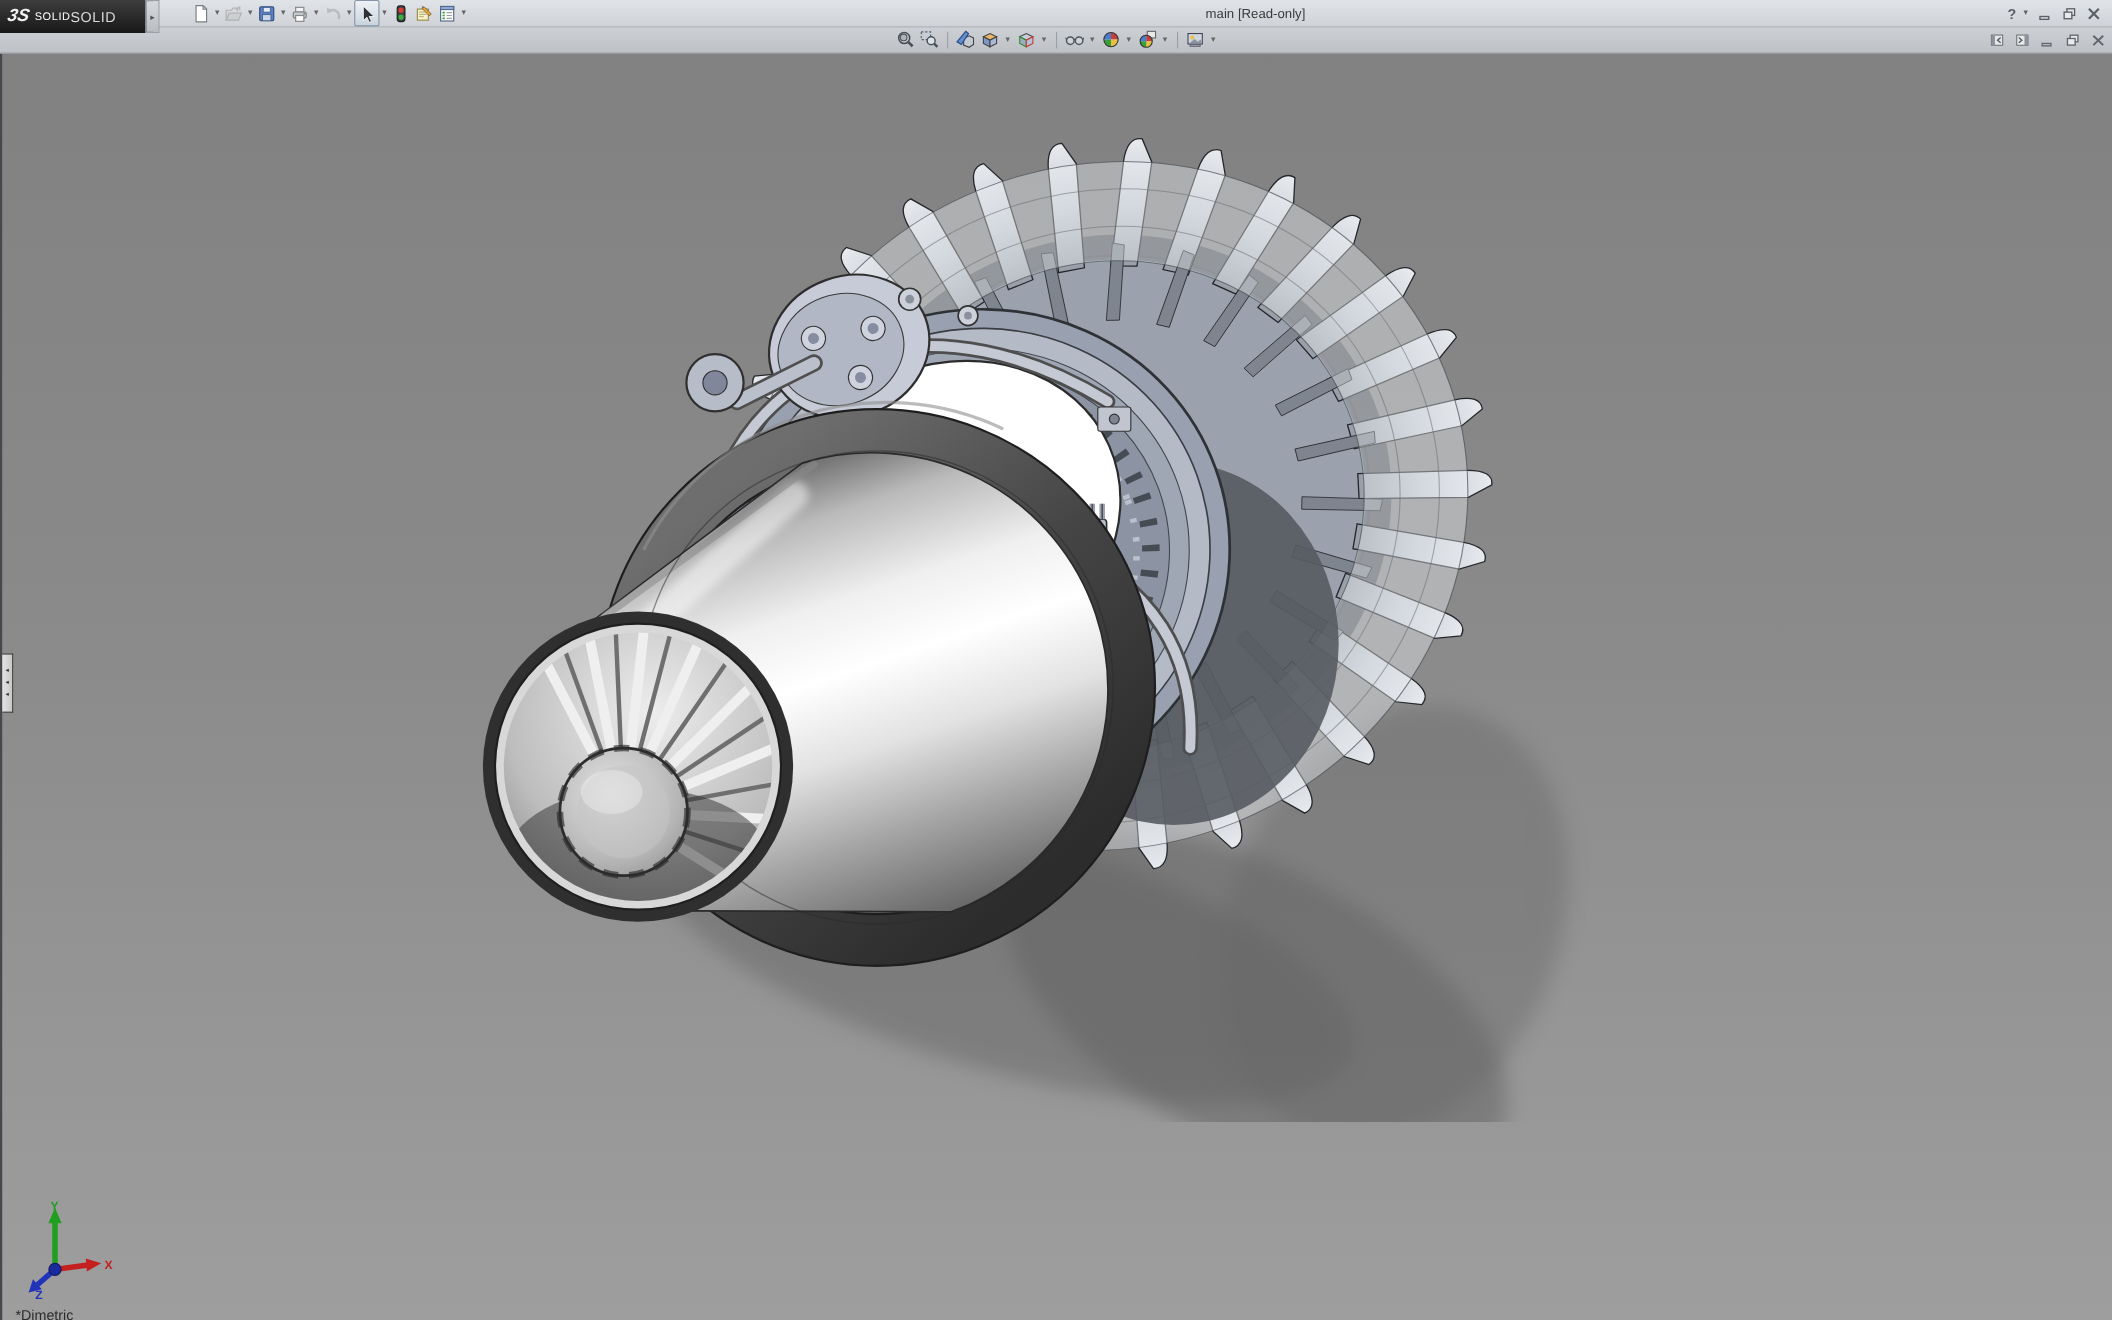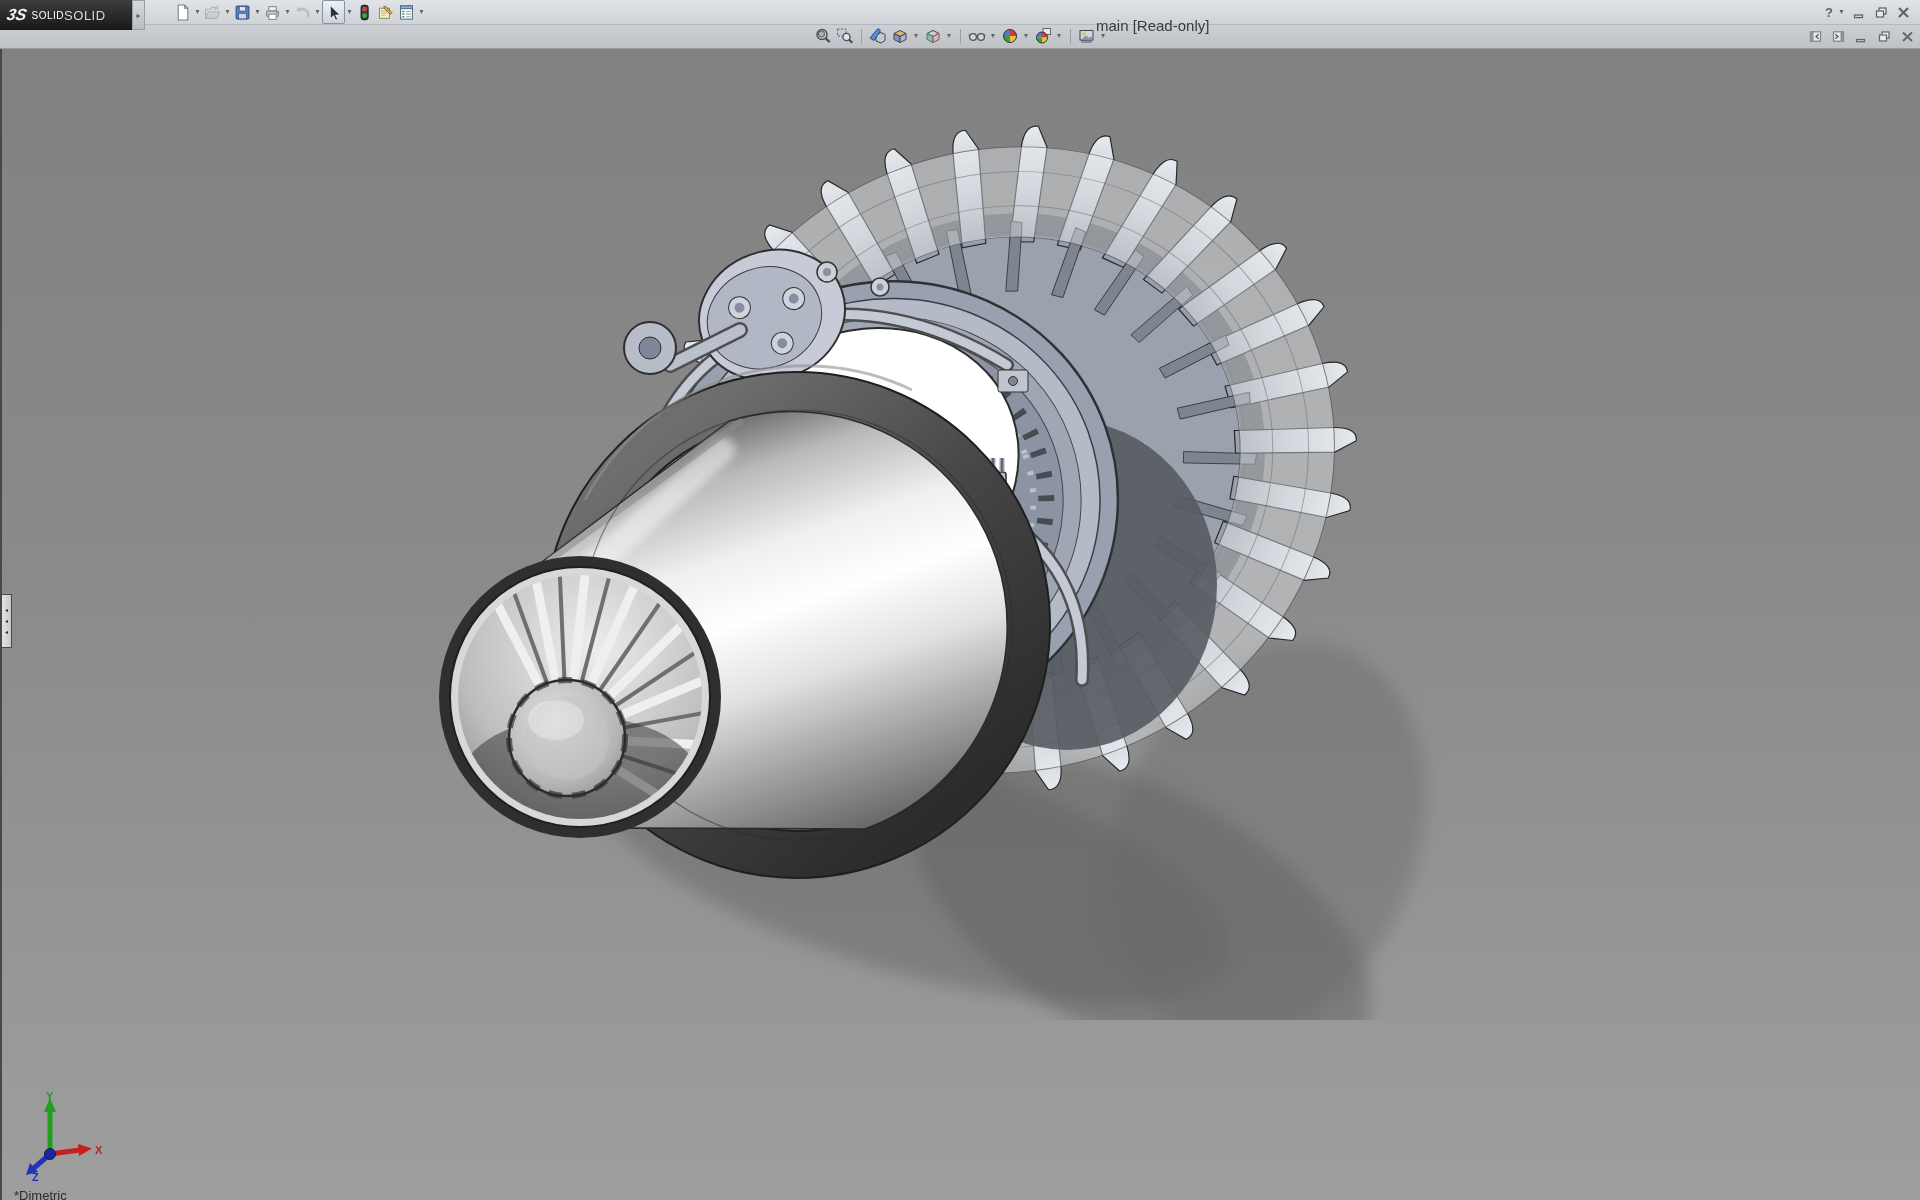--- a/index.html
+++ b/index.html
@@ -17,21 +17,21 @@
   .logo-light{font-weight:normal;font-size:13px;letter-spacing:.5px;color:#d8d8d8}
   .logo-tab{position:absolute;left:132px;top:0;width:13px;height:30px;z-index:30;
     background:linear-gradient(#d6d9dd,#b9bdc1);border:1px solid #9aa0a6;box-sizing:border-box;
     display:flex;align-items:center;justify-content:center;font-size:8px;color:#555;}
   .tb{position:absolute;left:172px;top:1px;display:flex;align-items:center;height:22px;}
   .tbtn{display:flex;align-items:center;height:22px;padding:0 2px;border-radius:2px;}
   .tbtn svg{width:17px;height:17px;display:block}
   .tbtn.disabled svg{opacity:.5;filter:grayscale(.9)}
   .tbtn.active{border:1px solid #8494a6;background:linear-gradient(#eef2f6,#c9d3dd);}
   .caret{font-size:8px;color:#666;width:9px;text-align:center;line-height:22px}
-  .wtitle{position:absolute;left:1096px;top:17px;font-size:15px;color:#3b3b3b;white-space:nowrap}
+  .wtitle{position:absolute;left:1096px;top:5px;font-size:12px;color:#3b3b3b;white-space:nowrap}
   .tbright{position:absolute;right:8px;top:0;height:24px;display:flex;align-items:center;gap:4px}
   .helpbtn{font-size:13px;font-weight:bold;color:#5a5f66;display:flex;align-items:center}
   .winbtn{width:18px;height:18px;display:flex;align-items:center;justify-content:center}
   .winbtn svg{width:13px;height:13px}
 
   
   .bar2{position:absolute;left:0;top:24px;right:0;height:24px;
     background:linear-gradient(#cdd0d4,#bec1c5);border-bottom:1px solid #999da1;z-index:15;}
   .hud{position:absolute;left:0;right:0;top:0;height:24px;display:flex;align-items:center;justify-content:center;gap:2px}
   .hudbtn{display:flex;align-items:center;height:22px;padding:0 1px}

